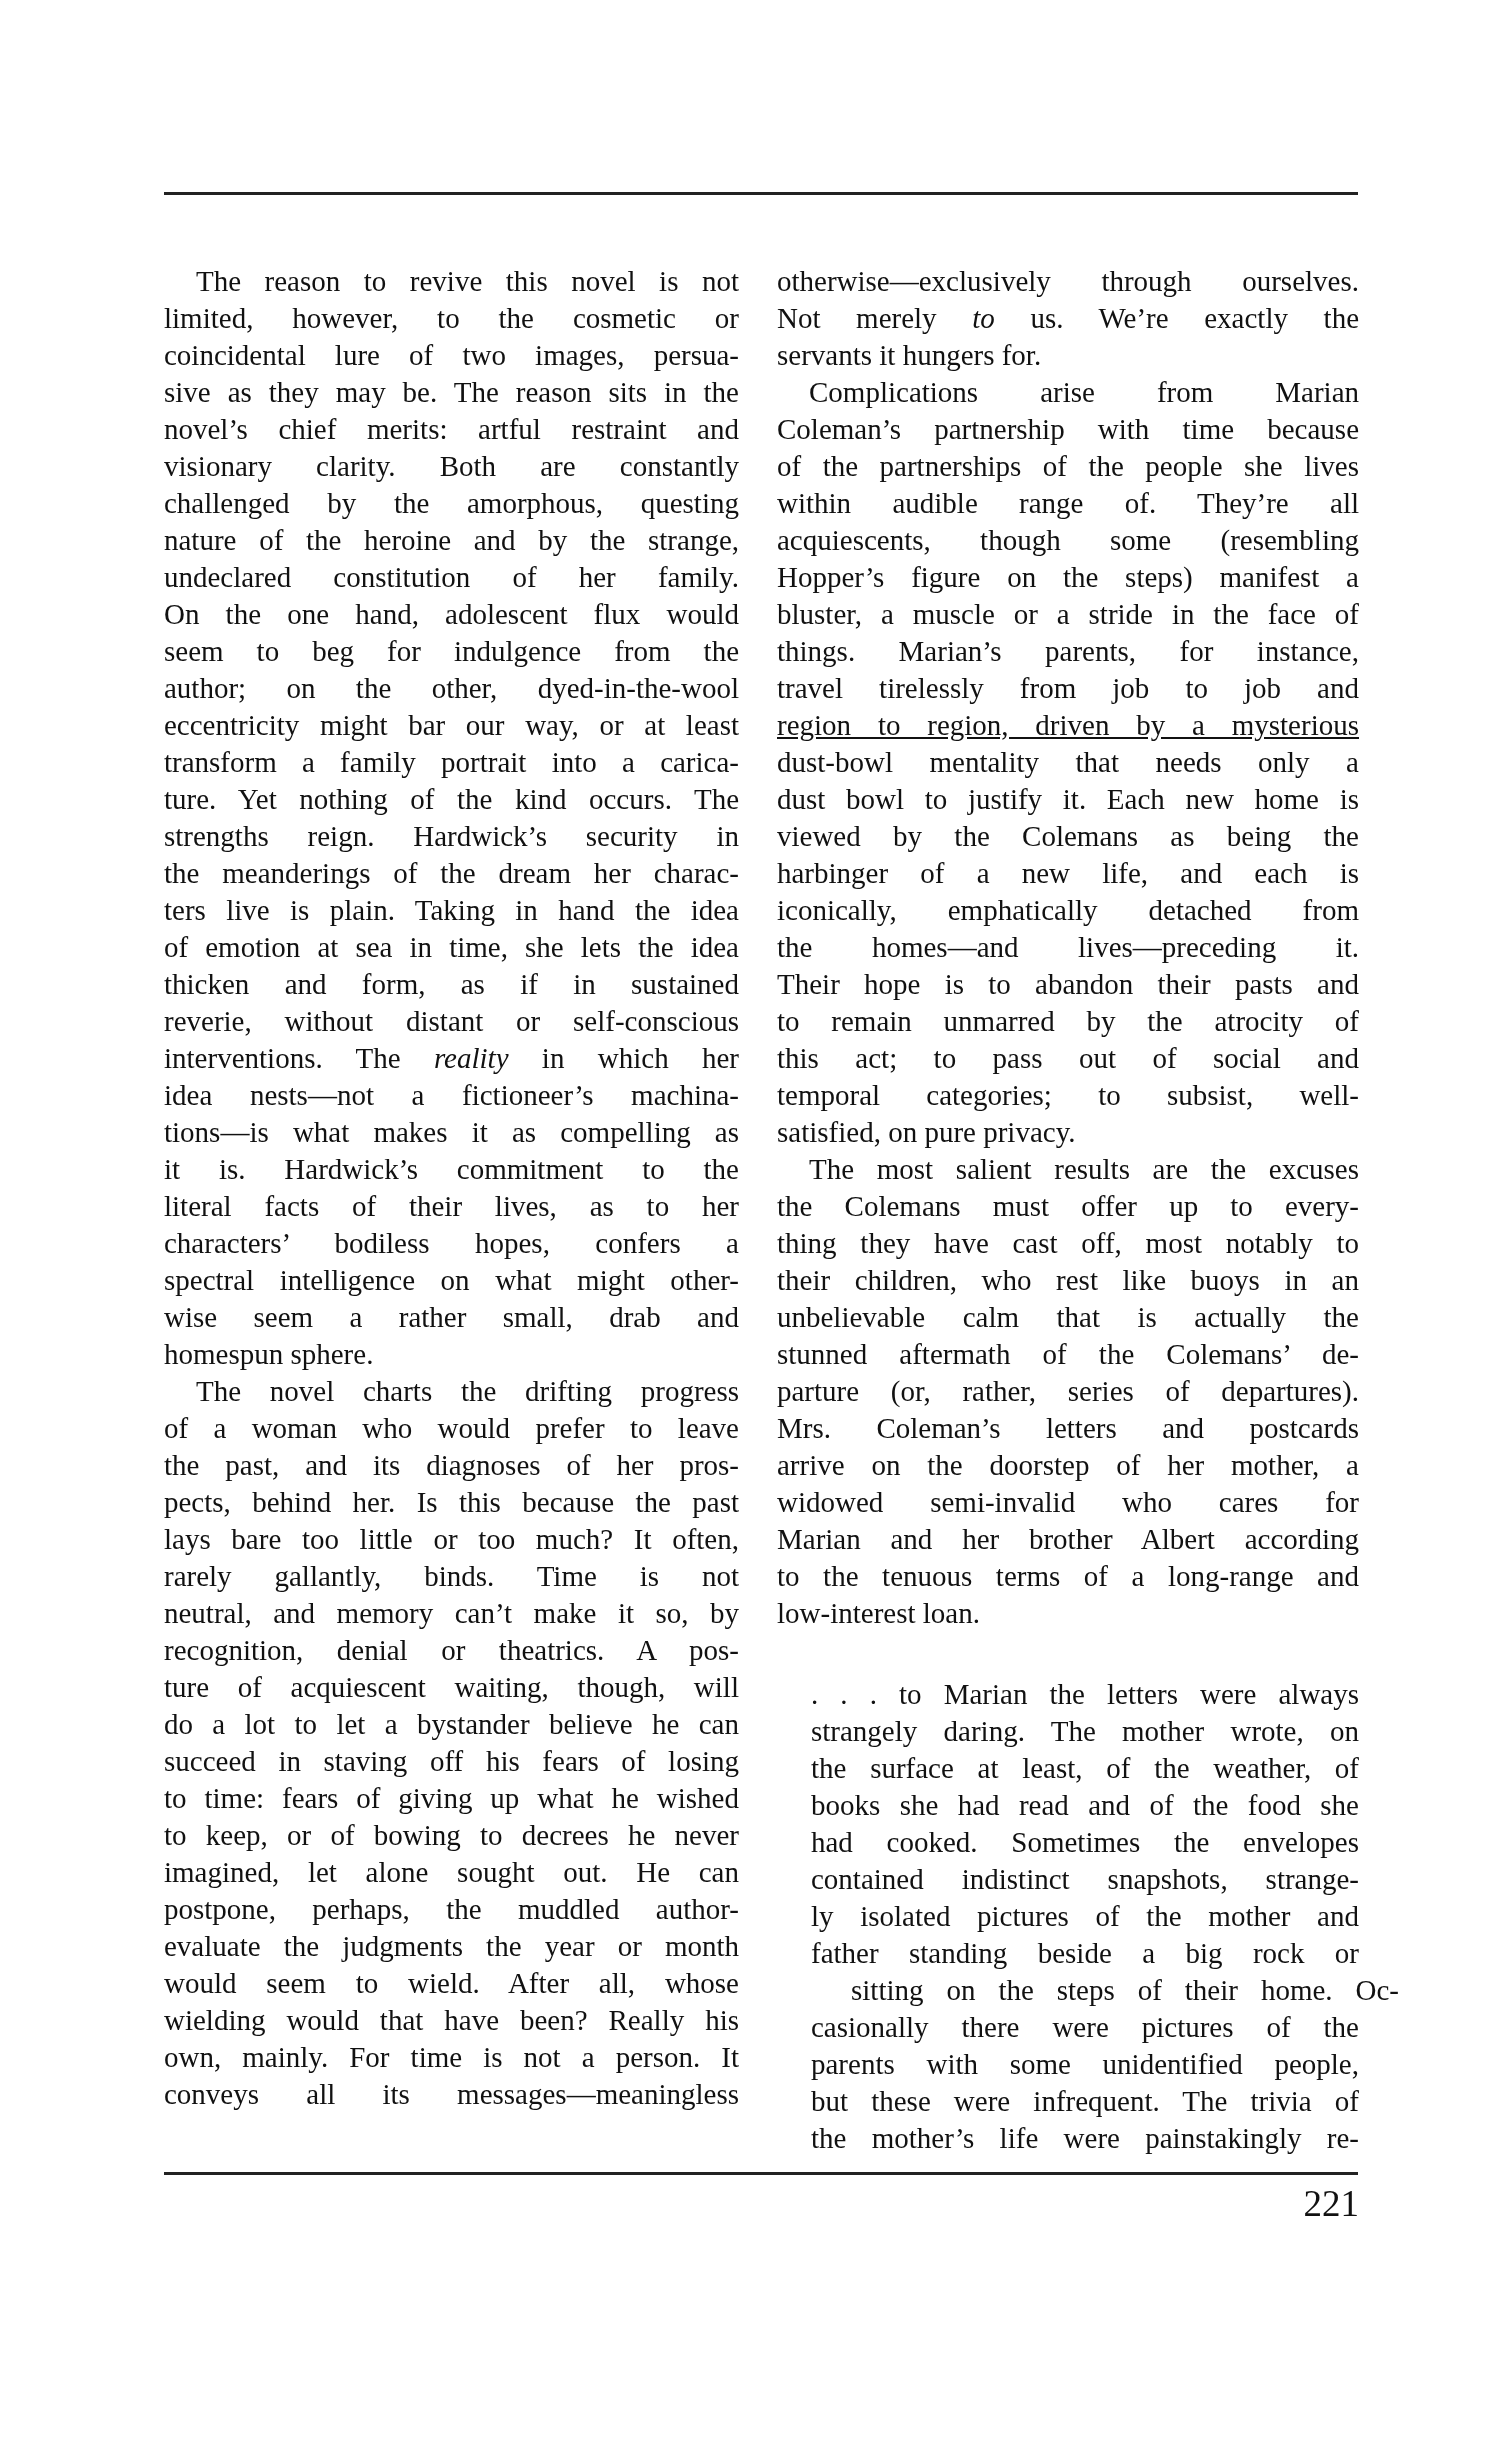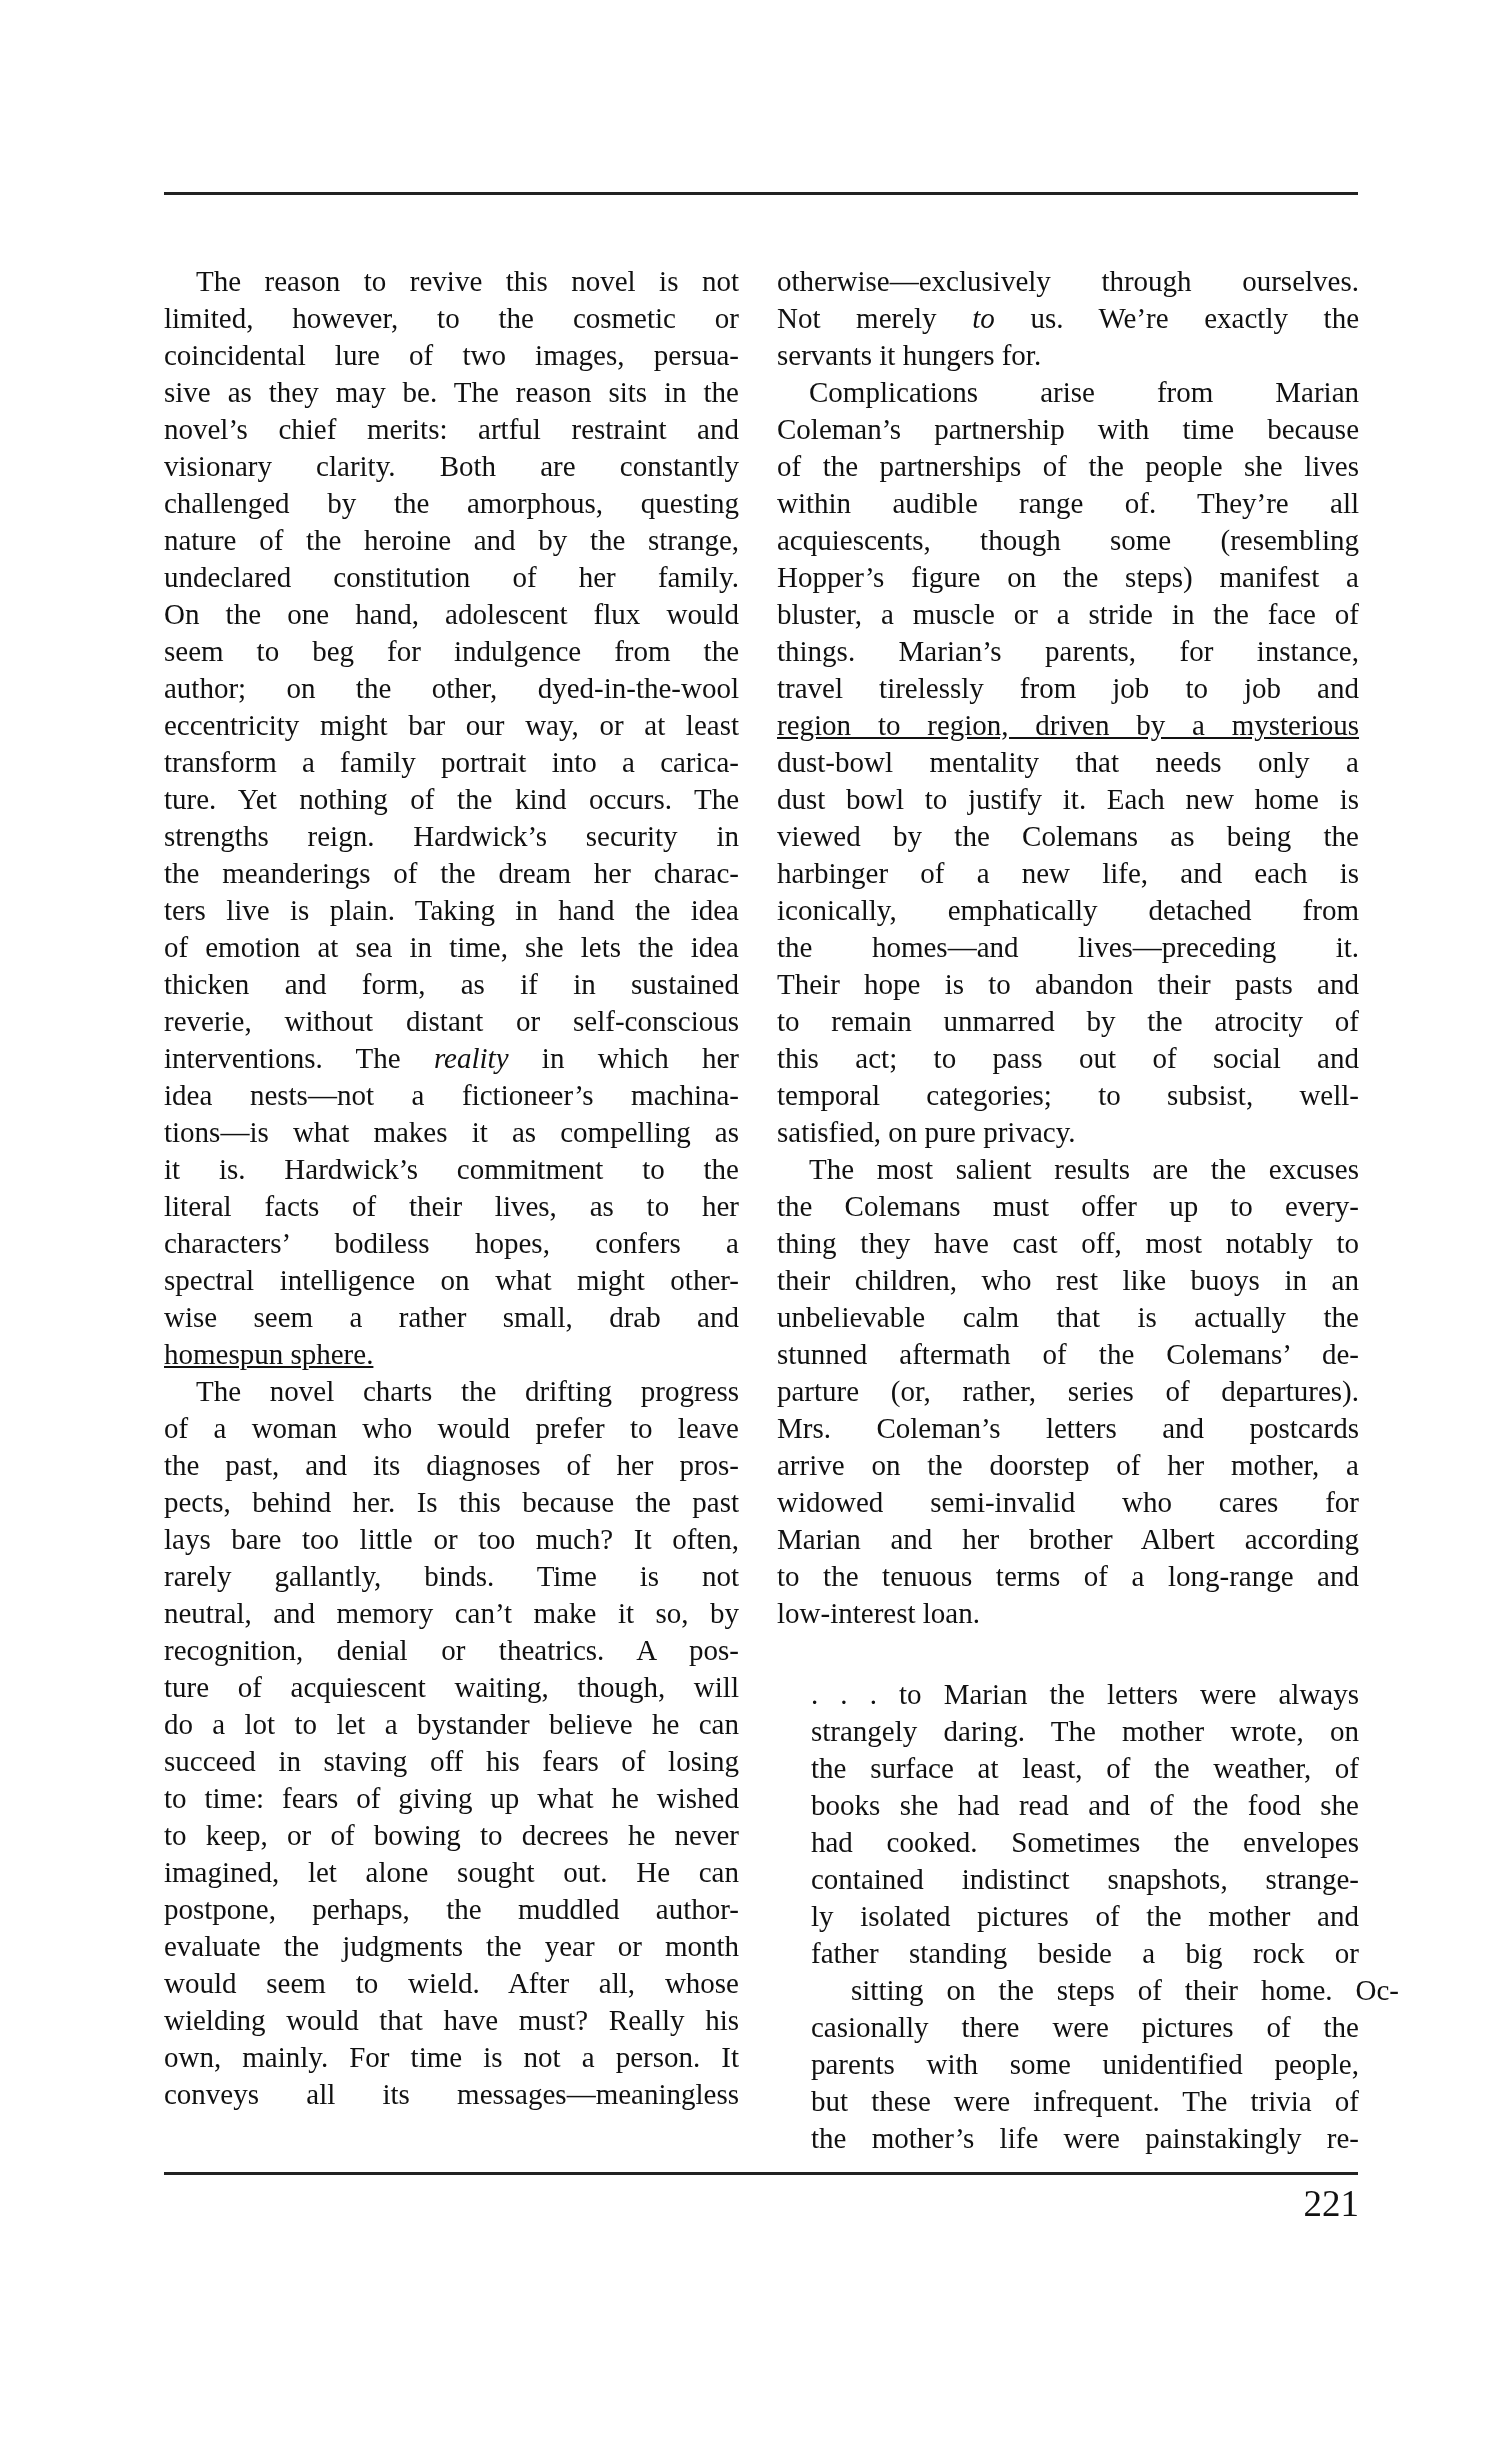--- a/index.html
+++ b/index.html
@@ -41,39 +41,39 @@
     <div class="line"><span style="display: inline-block; width: 100%; text-align: justify; text-align-last: justify; white-space: nowrap; word-spacing: 0px;">thicken and form, as if in sustained</span></div>
     <div class="line"><span style="display: inline-block; width: 100%; text-align: justify; text-align-last: justify; white-space: nowrap; word-spacing: 0px;">reverie, without distant or self-conscious</span></div>
     <div class="line"><span style="display: inline-block; width: 100%; text-align: justify; text-align-last: justify; white-space: nowrap; word-spacing: 0px;">interventions. The <i>reality</i> in which her</span></div>
     <div class="line"><span style="display: inline-block; width: 100%; text-align: justify; text-align-last: justify; white-space: nowrap; word-spacing: 0px;">idea nests—not a fictioneer’s machina-</span></div>
     <div class="line"><span style="display: inline-block; width: 100%; text-align: justify; text-align-last: justify; white-space: nowrap; word-spacing: 0px;">tions—is what makes it as compelling as</span></div>
     <div class="line"><span style="display: inline-block; width: 100%; text-align: justify; text-align-last: justify; white-space: nowrap; word-spacing: 0px;">it is. Hardwick’s commitment to the</span></div>
     <div class="line"><span style="display: inline-block; width: 100%; text-align: justify; text-align-last: justify; white-space: nowrap; word-spacing: 0px;">literal facts of their lives, as to her</span></div>
     <div class="line"><span style="display: inline-block; width: 100%; text-align: justify; text-align-last: justify; white-space: nowrap; word-spacing: 0px;">characters’ bodiless hopes, confers a</span></div>
     <div class="line"><span style="display: inline-block; width: 100%; text-align: justify; text-align-last: justify; white-space: nowrap; word-spacing: 0px;">spectral intelligence on what might other-</span></div>
     <div class="line"><span style="display: inline-block; width: 100%; text-align: justify; text-align-last: justify; white-space: nowrap; word-spacing: 0px;">wise seem a rather small, drab and</span></div>
-    <div class="line last"><span style="display: inline-block; width: 100%; text-align: justify; text-align-last: left; white-space: nowrap; word-spacing: 0px; text-decoration: underline;">homespun sphere.</span></div>
+    <div class="line last"><span style="display: inline-block; width: 100%; text-align: justify; text-align-last: left; white-space: nowrap; word-spacing: 0px;">homespun sphere.</span></div>
     <div class="line indent"><span style="display: inline-block; width: 100%; text-align: justify; text-align-last: justify; white-space: nowrap; word-spacing: 0px;">The novel charts the drifting progress</span></div>
     <div class="line"><span style="display: inline-block; width: 100%; text-align: justify; text-align-last: justify; white-space: nowrap; word-spacing: 0px;">of a woman who would prefer to leave</span></div>
     <div class="line"><span style="display: inline-block; width: 100%; text-align: justify; text-align-last: justify; white-space: nowrap; word-spacing: 0px;">the past, and its diagnoses of her pros-</span></div>
     <div class="line"><span style="display: inline-block; width: 100%; text-align: justify; text-align-last: justify; white-space: nowrap; word-spacing: 0px;">pects, behind her. Is this because the past</span></div>
     <div class="line"><span style="display: inline-block; width: 100%; text-align: justify; text-align-last: justify; white-space: nowrap; word-spacing: 0px;">lays bare too little or too much? It often,</span></div>
     <div class="line"><span style="display: inline-block; width: 100%; text-align: justify; text-align-last: justify; white-space: nowrap; word-spacing: 0px;">rarely gallantly, binds. Time is not</span></div>
     <div class="line"><span style="display: inline-block; width: 100%; text-align: justify; text-align-last: justify; white-space: nowrap; word-spacing: 0px;">neutral, and memory can’t make it so, by</span></div>
     <div class="line"><span style="display: inline-block; width: 100%; text-align: justify; text-align-last: justify; white-space: nowrap; word-spacing: 0px;">recognition, denial or theatrics. A pos-</span></div>
     <div class="line"><span style="display: inline-block; width: 100%; text-align: justify; text-align-last: justify; white-space: nowrap; word-spacing: 0px;">ture of acquiescent waiting, though, will</span></div>
     <div class="line"><span style="display: inline-block; width: 100%; text-align: justify; text-align-last: justify; white-space: nowrap; word-spacing: 0px;">do a lot to let a bystander believe he can</span></div>
     <div class="line"><span style="display: inline-block; width: 100%; text-align: justify; text-align-last: justify; white-space: nowrap; word-spacing: 0px;">succeed in staving off his fears of losing</span></div>
     <div class="line"><span style="display: inline-block; width: 100%; text-align: justify; text-align-last: justify; white-space: nowrap; word-spacing: 0px;">to time: fears of giving up what he wished</span></div>
     <div class="line"><span style="display: inline-block; width: 100%; text-align: justify; text-align-last: justify; white-space: nowrap; word-spacing: 0px;">to keep, or of bowing to decrees he never</span></div>
     <div class="line"><span style="display: inline-block; width: 100%; text-align: justify; text-align-last: justify; white-space: nowrap; word-spacing: 0px;">imagined, let alone sought out. He can</span></div>
     <div class="line"><span style="display: inline-block; width: 100%; text-align: justify; text-align-last: justify; white-space: nowrap; word-spacing: 0px;">postpone, perhaps, the muddled author-</span></div>
     <div class="line"><span style="display: inline-block; width: 100%; text-align: justify; text-align-last: justify; white-space: nowrap; word-spacing: 0px;">evaluate the judgments the year or month</span></div>
     <div class="line"><span style="display: inline-block; width: 100%; text-align: justify; text-align-last: justify; white-space: nowrap; word-spacing: 0px;">would seem to wield. After all, whose</span></div>
-    <div class="line"><span style="display: inline-block; width: 100%; text-align: justify; text-align-last: justify; white-space: nowrap; word-spacing: 0px;">wielding would that have must? Really his</span></div>
+    <div class="line"><span style="display: inline-block; width: 100%; text-align: justify; text-align-last: justify; white-space: nowrap; word-spacing: 0px;">wielding would that have been? Really his</span></div>
     <div class="line"><span style="display: inline-block; width: 100%; text-align: justify; text-align-last: justify; white-space: nowrap; word-spacing: 0px;">own, mainly. For time is not a person. It</span></div>
     <div class="line"><span style="display: inline-block; width: 100%; text-align: justify; text-align-last: justify; white-space: nowrap; word-spacing: 0px;">conveys all its messages—meaningless</span></div>
   </div>
 <div class="col" id="rightcol" style="left:777px;top:263px;width:582px;">
     <div class="line"><span style="display: inline-block; width: 100%; text-align: justify; text-align-last: justify; white-space: nowrap; word-spacing: 0px;">otherwise—exclusively through ourselves.</span></div>
     <div class="line"><span style="display: inline-block; width: 100%; text-align: justify; text-align-last: justify; white-space: nowrap; word-spacing: 0px;">Not merely <i>to</i> us. We’re exactly the</span></div>
     <div class="line last"><span style="display: inline-block; width: 100%; text-align: justify; text-align-last: left; white-space: nowrap; word-spacing: 0px;">servants it hungers for.</span></div>
     <div class="line indent"><span style="display: inline-block; width: 100%; text-align: justify; text-align-last: justify; white-space: nowrap; word-spacing: 0px;">Complications arise from Marian</span></div>
     <div class="line"><span style="display: inline-block; width: 100%; text-align: justify; text-align-last: justify; white-space: nowrap; word-spacing: 0px;">Coleman’s partnership with time because</span></div>
     <div class="line"><span style="display: inline-block; width: 100%; text-align: justify; text-align-last: justify; white-space: nowrap; word-spacing: 0px;">of the partnerships of the people she lives</span></div>

